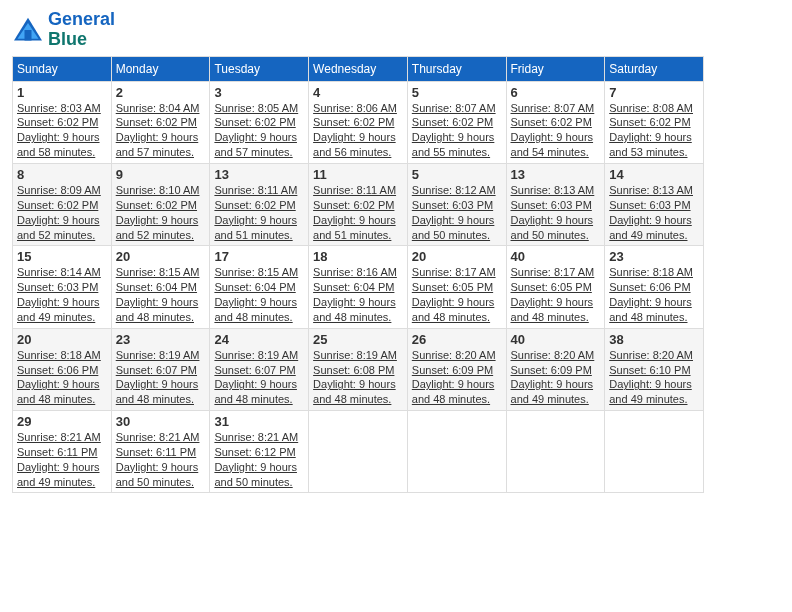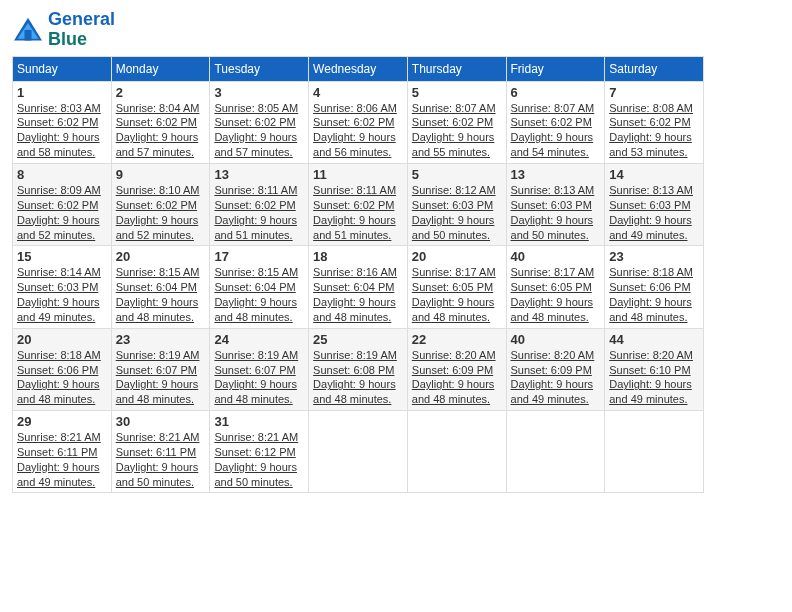--- a/index.html
+++ b/index.html
@@ -228,29 +228,29 @@
           </td>
           <td>
             <span class="day-num">24</span>
             <div class="day-info">Sunrise: 8:19 AM<br>Sunset: 6:07 PM<br>Daylight: 9 hours and 48 minutes.</div>
           </td>
           <td>
             <span class="day-num">25</span>
             <div class="day-info">Sunrise: 8:19 AM<br>Sunset: 6:08 PM<br>Daylight: 9 hours and 48 minutes.</div>
           </td>
           <td>
-            <span class="day-num">22</span>
+            <span class="day-num">26</span>
             <div class="day-info">Sunrise: 8:20 AM<br>Sunset: 6:09 PM<br>Daylight: 9 hours and 48 minutes.</div>
           </td>
           <td>
             <span class="day-num">40</span>
             <div class="day-info">Sunrise: 8:20 AM<br>Sunset: 6:09 PM<br>Daylight: 9 hours and 49 minutes.</div>
           </td>
           <td>
-            <span class="day-num">44</span>
+            <span class="day-num">38</span>
             <div class="day-info">Sunrise: 8:20 AM<br>Sunset: 6:10 PM<br>Daylight: 9 hours and 49 minutes.</div>
           </td>
         </tr>
         <tr>
           <td>
             <span class="day-num">29</span>
             <div class="day-info">Sunrise: 8:21 AM<br>Sunset: 6:11 PM<br>Daylight: 9 hours and 49 minutes.</div>
           </td>
           <td>
             <span class="day-num">30</span>

